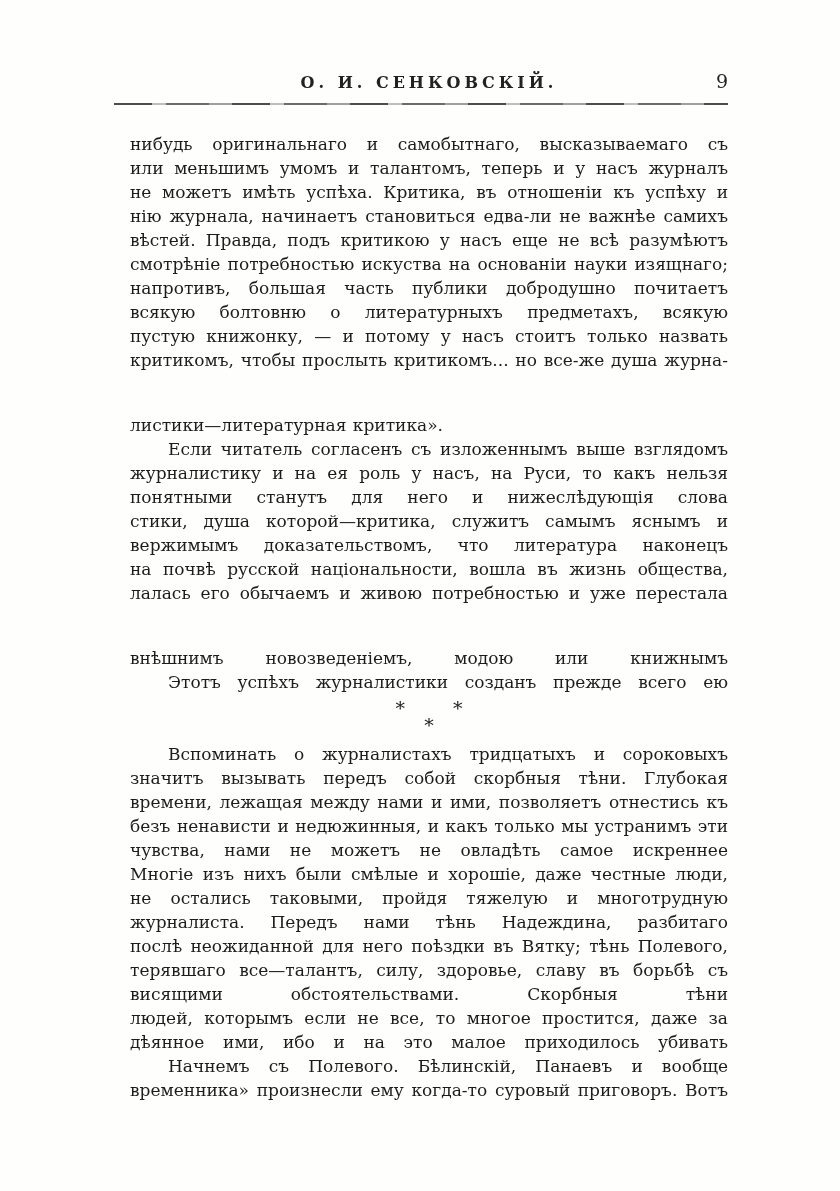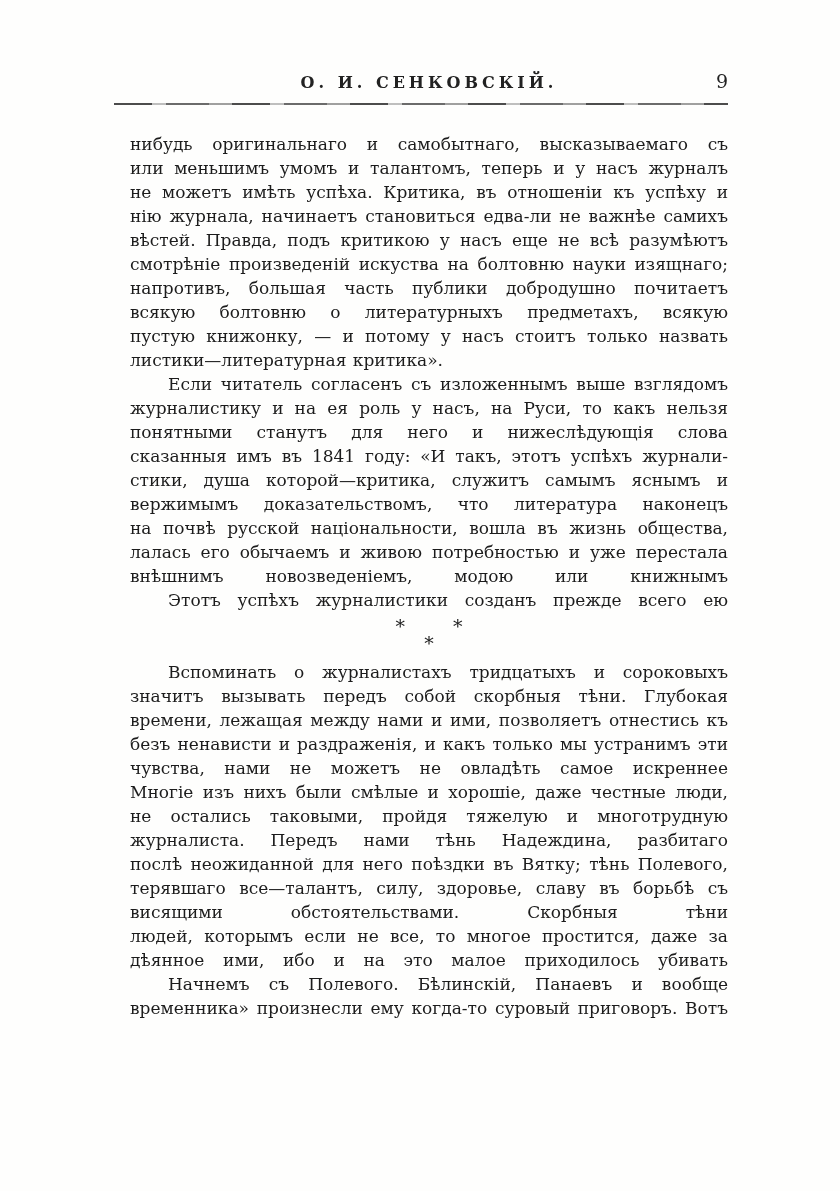--- a/index.html
+++ b/index.html
@@ -60,20 +60,21 @@
   .line {
     height: 24px;
     line-height: 24px;
     text-align: justify;
     text-align-last: justify;
     overflow: hidden;
     word-spacing: 1px;
   }
   .line.last {
     text-align-last: left;
+    margin-top: 41px;
   }
   .line.indent {
     text-indent: 38px;
   }
   
   .sep {
     height: 48px;
     text-align: center;
     color: #1c1c1c;
   }
@@ -98,47 +99,47 @@
   <div class="page-number">9</div>
   <div class="header-rule"></div>
 
   <div class="text-block">
 
     <div class="line">нибудь оригинальнаго и самобытнаго, высказываемаго съ бо́льшимъ</div>
     <div class="line">или меньшимъ умомъ и талантомъ, теперь и у насъ журналъ уже</div>
     <div class="line">не можетъ имѣть успѣха. Критика, въ отношеніи къ успѣху и влія-</div>
     <div class="line">нію журнала, начинаетъ становиться едва-ли не важнѣе самихъ по-</div>
     <div class="line">вѣстей. Правда, подъ критикою у насъ еще не всѣ разумѣютъ раз-</div>
-    <div class="line">смотрѣніе произведеній искуства на болтовню науки изящнаго;</div>
+    <div class="line">смотрѣніе потребностью искуства на основаніи науки изящнаго;</div>
     <div class="line">напротивъ, большая часть публики добродушно почитаетъ критикою</div>
     <div class="line">всякую болтовню о литературныхъ предметахъ, всякую рецензію на</div>
     <div class="line">пустую книжонку, — и потому у насъ стоитъ только назвать себя</div>
+    <div class="line">критикомъ, чтобы прослыть критикомъ... но все-же душа журна-</div>
     <div class="line last">листики—литературная критика».</div>
 
     <div class="line indent">Если читатель согласенъ съ изложеннымъ выше взглядомъ на</div>
     <div class="line">журналистику и на ея роль у насъ, на Руси, то какъ нельзя болѣе</div>
     <div class="line">понятными станутъ для него и нижеслѣдующія слова Бѣлинскаго,</div>
-    <div class="line">сказанныя имъ въ 1841 году: «И такъ, этотъ успѣхъ журнали-</div>
     <div class="line">стики, душа которой—критика, служитъ самымъ яснымъ и неопро-</div>
     <div class="line">вержимымъ доказательствомъ, что литература наконецъ укоренилась</div>
     <div class="line">на почвѣ русской національности, вошла въ жизнь общества, сдѣ-</div>
     <div class="line">лалась его обычаемъ и живою потребностью и уже перестала быть</div>
     <div class="line last">внѣшнимъ новозведеніемъ, модою или книжнымъ педантизмомъ».</div>
 
     <div class="line indent">Этотъ успѣхъ журналистики созданъ прежде всего ею самою, и</div>
 
     <div class="sep">
       <div class="row1">* *</div>
       <div class="row2">*</div>
     </div>
 
     <div class="line indent">Вспоминать о журналистахъ тридцатыхъ и сороковыхъ годовъ—</div>
     <div class="line">значитъ вызывать передъ собой скорбныя тѣни. Глубокая пропасть</div>
     <div class="line">времени, лежащая между нами и ими, позволяетъ отнестись къ нимъ</div>
-    <div class="line">безъ ненависти и раздраженія, и какъ только мы устранимъ эти</div>
+    <div class="line">безъ ненависти и недюжинныя, и какъ только мы устранимъ эти</div>
     <div class="line">чувства, нами не можетъ не овладѣть самое искреннее состраданіе.</div>
     <div class="line">Многіе изъ нихъ были смѣлые и хорошіе, даже честные люди, многіе</div>
     <div class="line">не остались таковыми, пройдя тяжелую и многотрудную карьеру</div>
     <div class="line">журналиста. Передъ нами тѣнь Надеждина, разбитаго параличемъ</div>
     <div class="line">послѣ неожиданной для него поѣздки въ Вятку; тѣнь Полевого, по-</div>
     <div class="line">терявшаго все—талантъ, силу, здоровье, славу въ борьбѣ съ неза-</div>
     <div class="line">висящими обстоятельствами. Скорбныя тѣни многострадальныхъ</div>
     <div class="line">людей, которымъ если не все, то многое простится, даже за малое со-</div>
     <div class="line">дѣянное ими, ибо и на это малое приходилось убивать недюжинныя</div>
 

